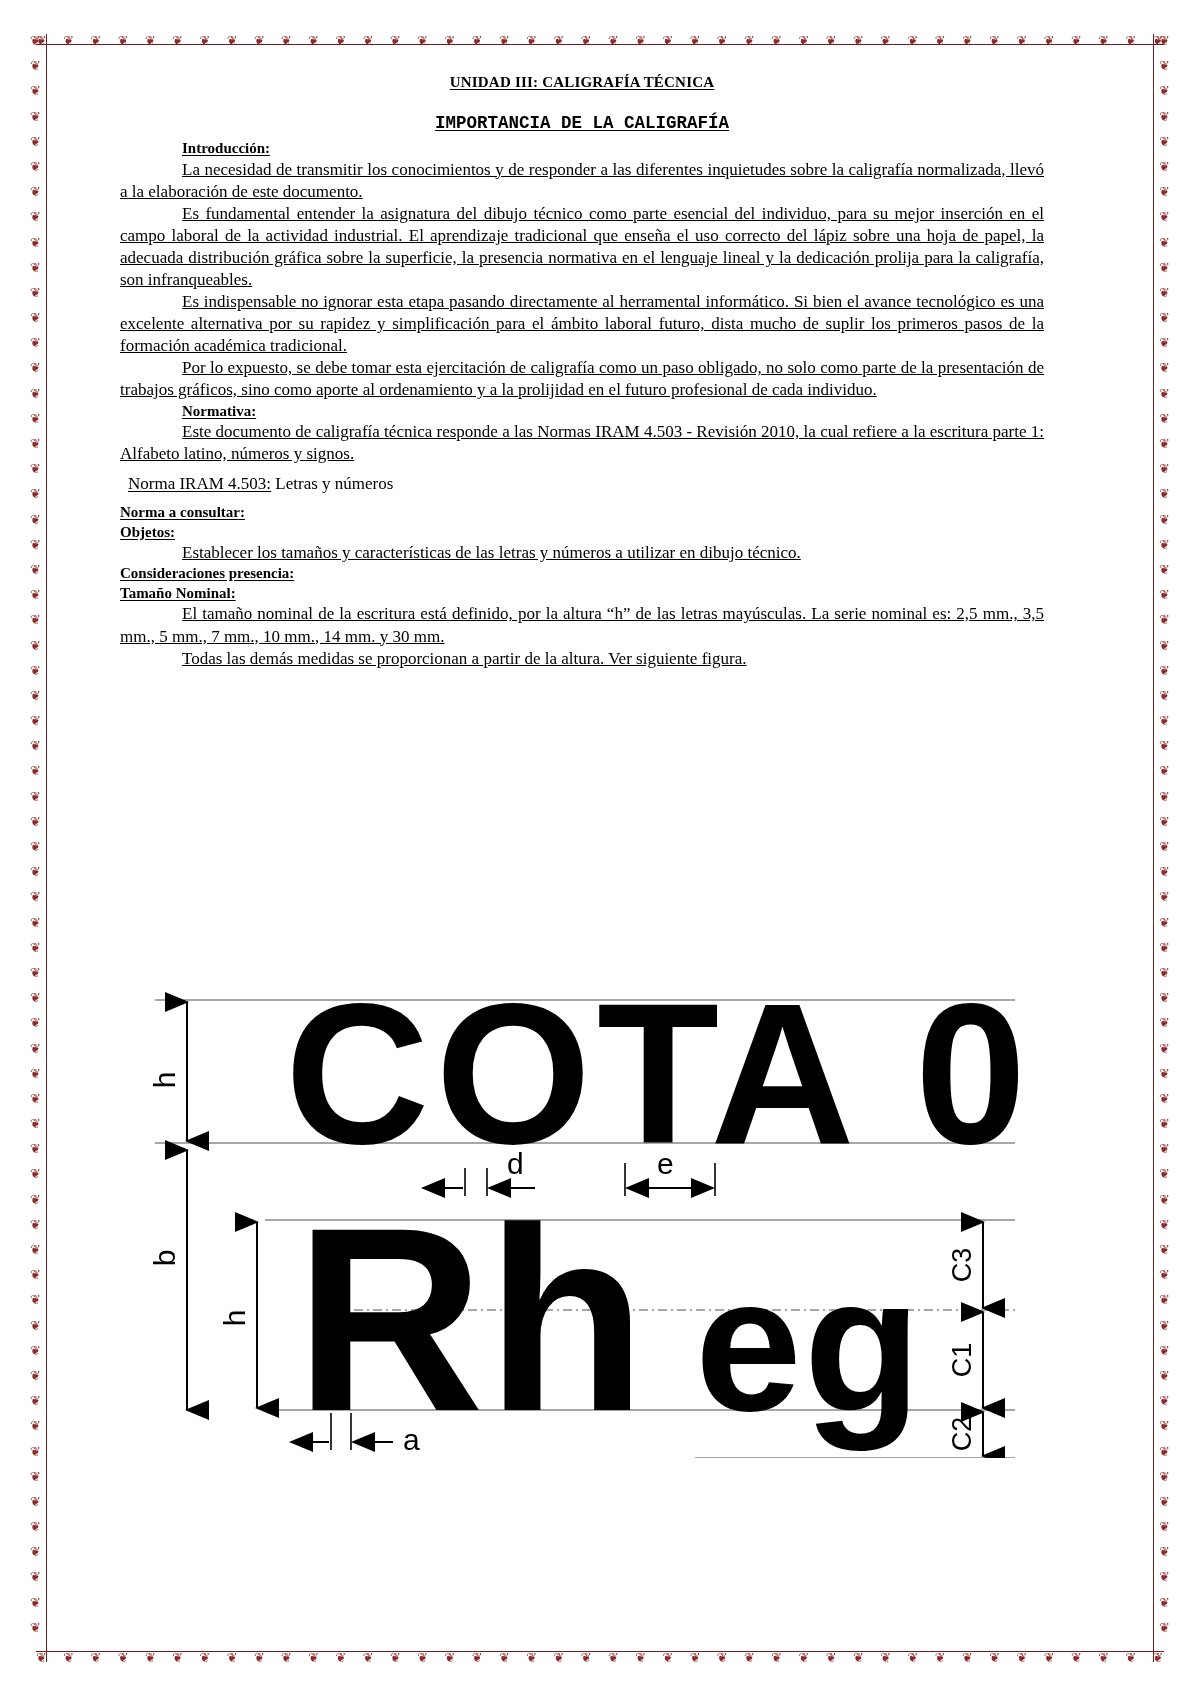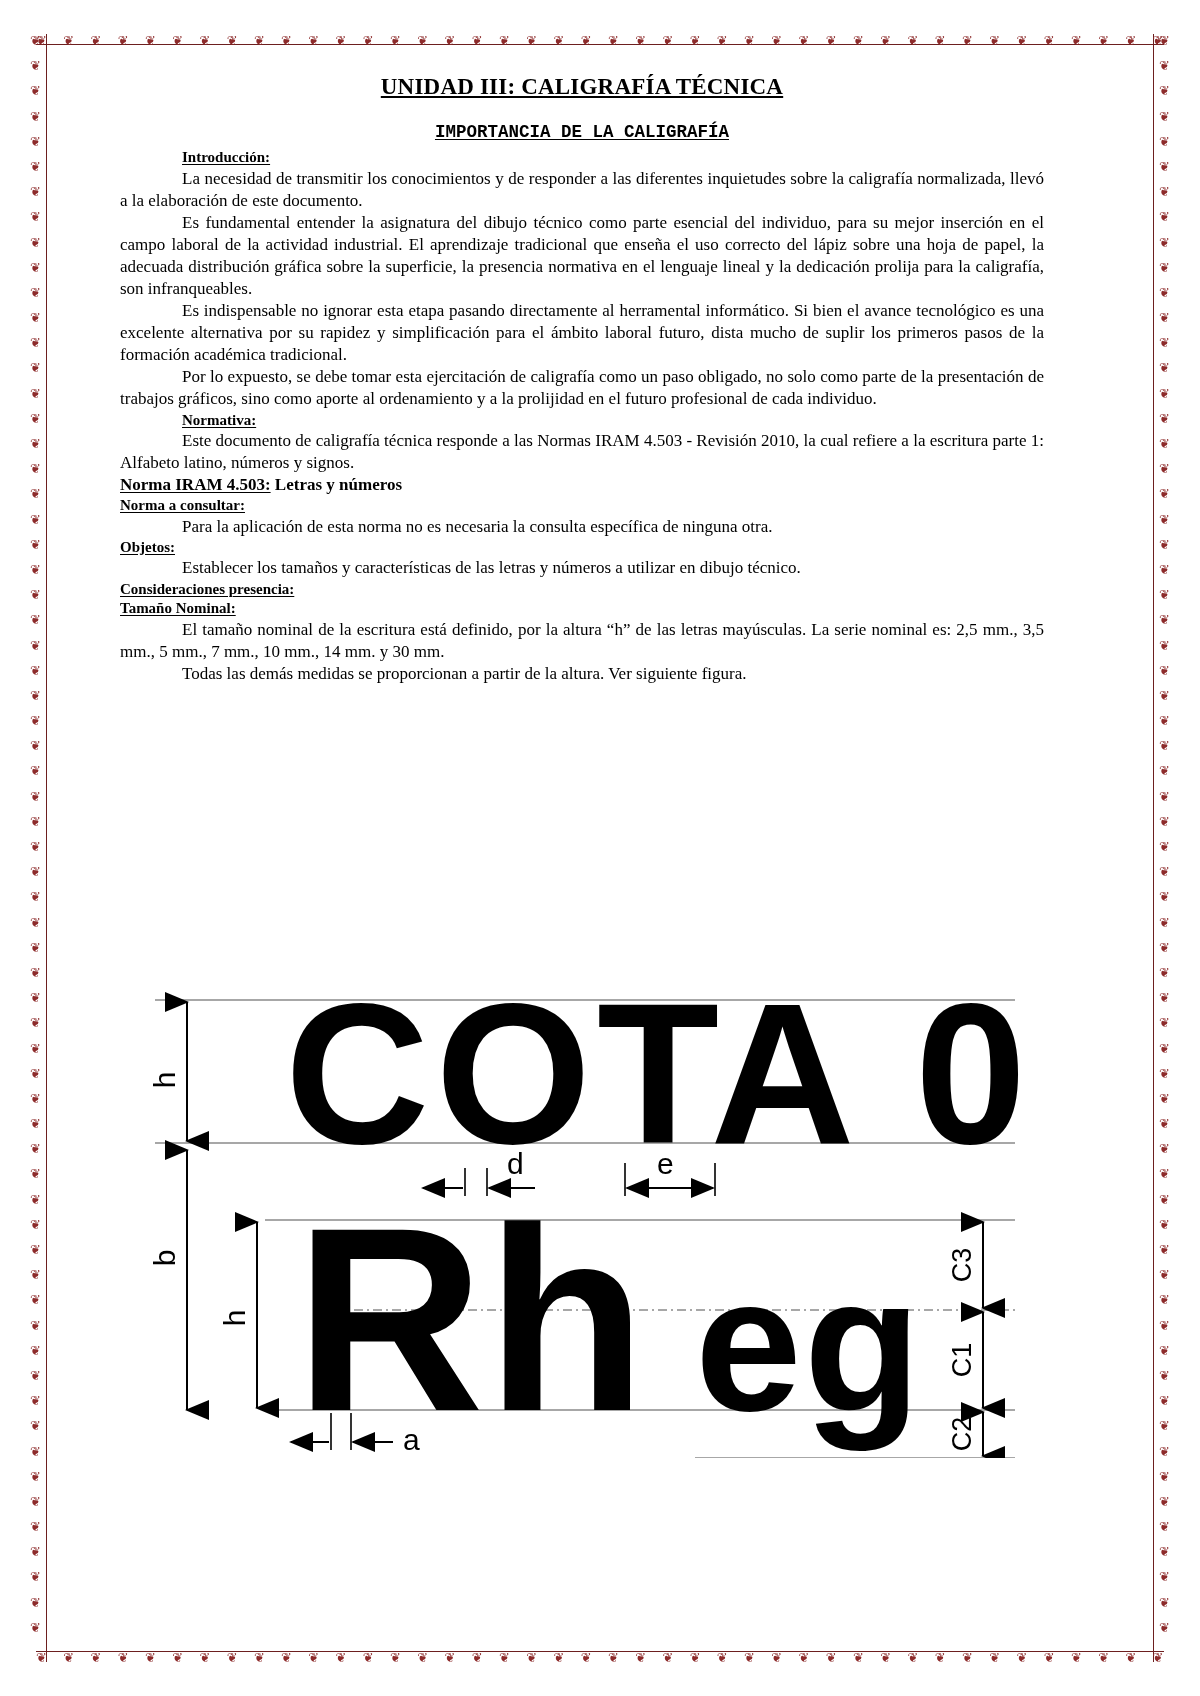--- a/index.html
+++ b/index.html
@@ -50,21 +50,21 @@
   .floral span{display:inline-block;}
   .vstack span{display:block;height:25.2px;}
 
   
   .content{
     position:absolute;
     left:120px;top:74px;
     width:924px;
   }
   h1.doc-title{
-    font-size:23px;
+    font-size:15px;
     font-weight:bold;
     text-align:center;
     margin:0 0 22px 0;
     letter-spacing:0.2px;
     text-decoration:underline;
     text-underline-offset:2px;
   }
   h2.section-title{
     font-size:17.5px;
     font-weight:bold;
@@ -78,33 +78,34 @@
     font-size:15px;
     font-weight:bold;
     text-decoration:underline;
     text-underline-offset:2px;
     margin:0;
     line-height:1.30;
   }
   .heading.indent{margin-left:62px;}
   .heading-mixed{
     font-size:17px;
-    font-weight:bold;
-    margin:0;
+    font-weight:normal;
+    margin:8px;
     line-height:1.30;
   }
   .heading-mixed .ul{text-decoration:underline;text-underline-offset:2px;}
   .heading-mixed .plain{text-decoration:none;}
   p.para{
     font-size:17px;
     margin:0;
     line-height:1.30;
     text-align:justify;
     text-indent:62px;
     hyphens:none;
+    text-decoration:underline;
   }
 
   
   .figure-wrap{
     position:absolute;
     left:135px;top:958px;
     width:900px;height:500px;
   }
   svg.figure{display:block;}
   .glyph{
@@ -364,21 +365,20 @@
     <p class="para">Por lo expuesto, se debe tomar esta ejercitación de caligrafía como un paso obligado, no solo como parte de la presentación de trabajos gráficos, sino como aporte al ordenamiento y a la prolijidad en el futuro profesional de cada individuo.</p>
 
     <div class="heading indent">Normativa:</div>
     <p class="para">Este documento de caligrafía técnica responde a las Normas IRAM 4.503 - Revisión 2010, la cual refiere a la escritura parte 1: Alfabeto latino, números y signos.</p>
 
     <div class="heading-mixed">
       <span class="ul">Norma IRAM 4.503:</span><span class="plain"> Letras y números</span>
     </div>
 
     <div class="heading">Norma a consultar:</div>
-    <p class="para">Para la aplicación de esta norma no es necesaria la consulta específica de ninguna otra.</p>
 
     <div class="heading">Objetos:</div>
     <p class="para">Establecer los tamaños y características de las letras y números a utilizar en dibujo técnico.</p>
 
     <div class="heading">Consideraciones presencia:</div>
     <div class="heading">Tamaño Nominal:</div>
     <p class="para">El tamaño nominal de la escritura está definido, por la altura “h” de las letras mayúsculas. La serie nominal es: 2,5 mm., 3,5 mm., 5 mm., 7 mm., 10 mm., 14 mm. y 30 mm.</p>
     <p class="para">Todas las demás medidas se proporcionan a partir de la altura. Ver siguiente figura.</p>
 
   </div>

